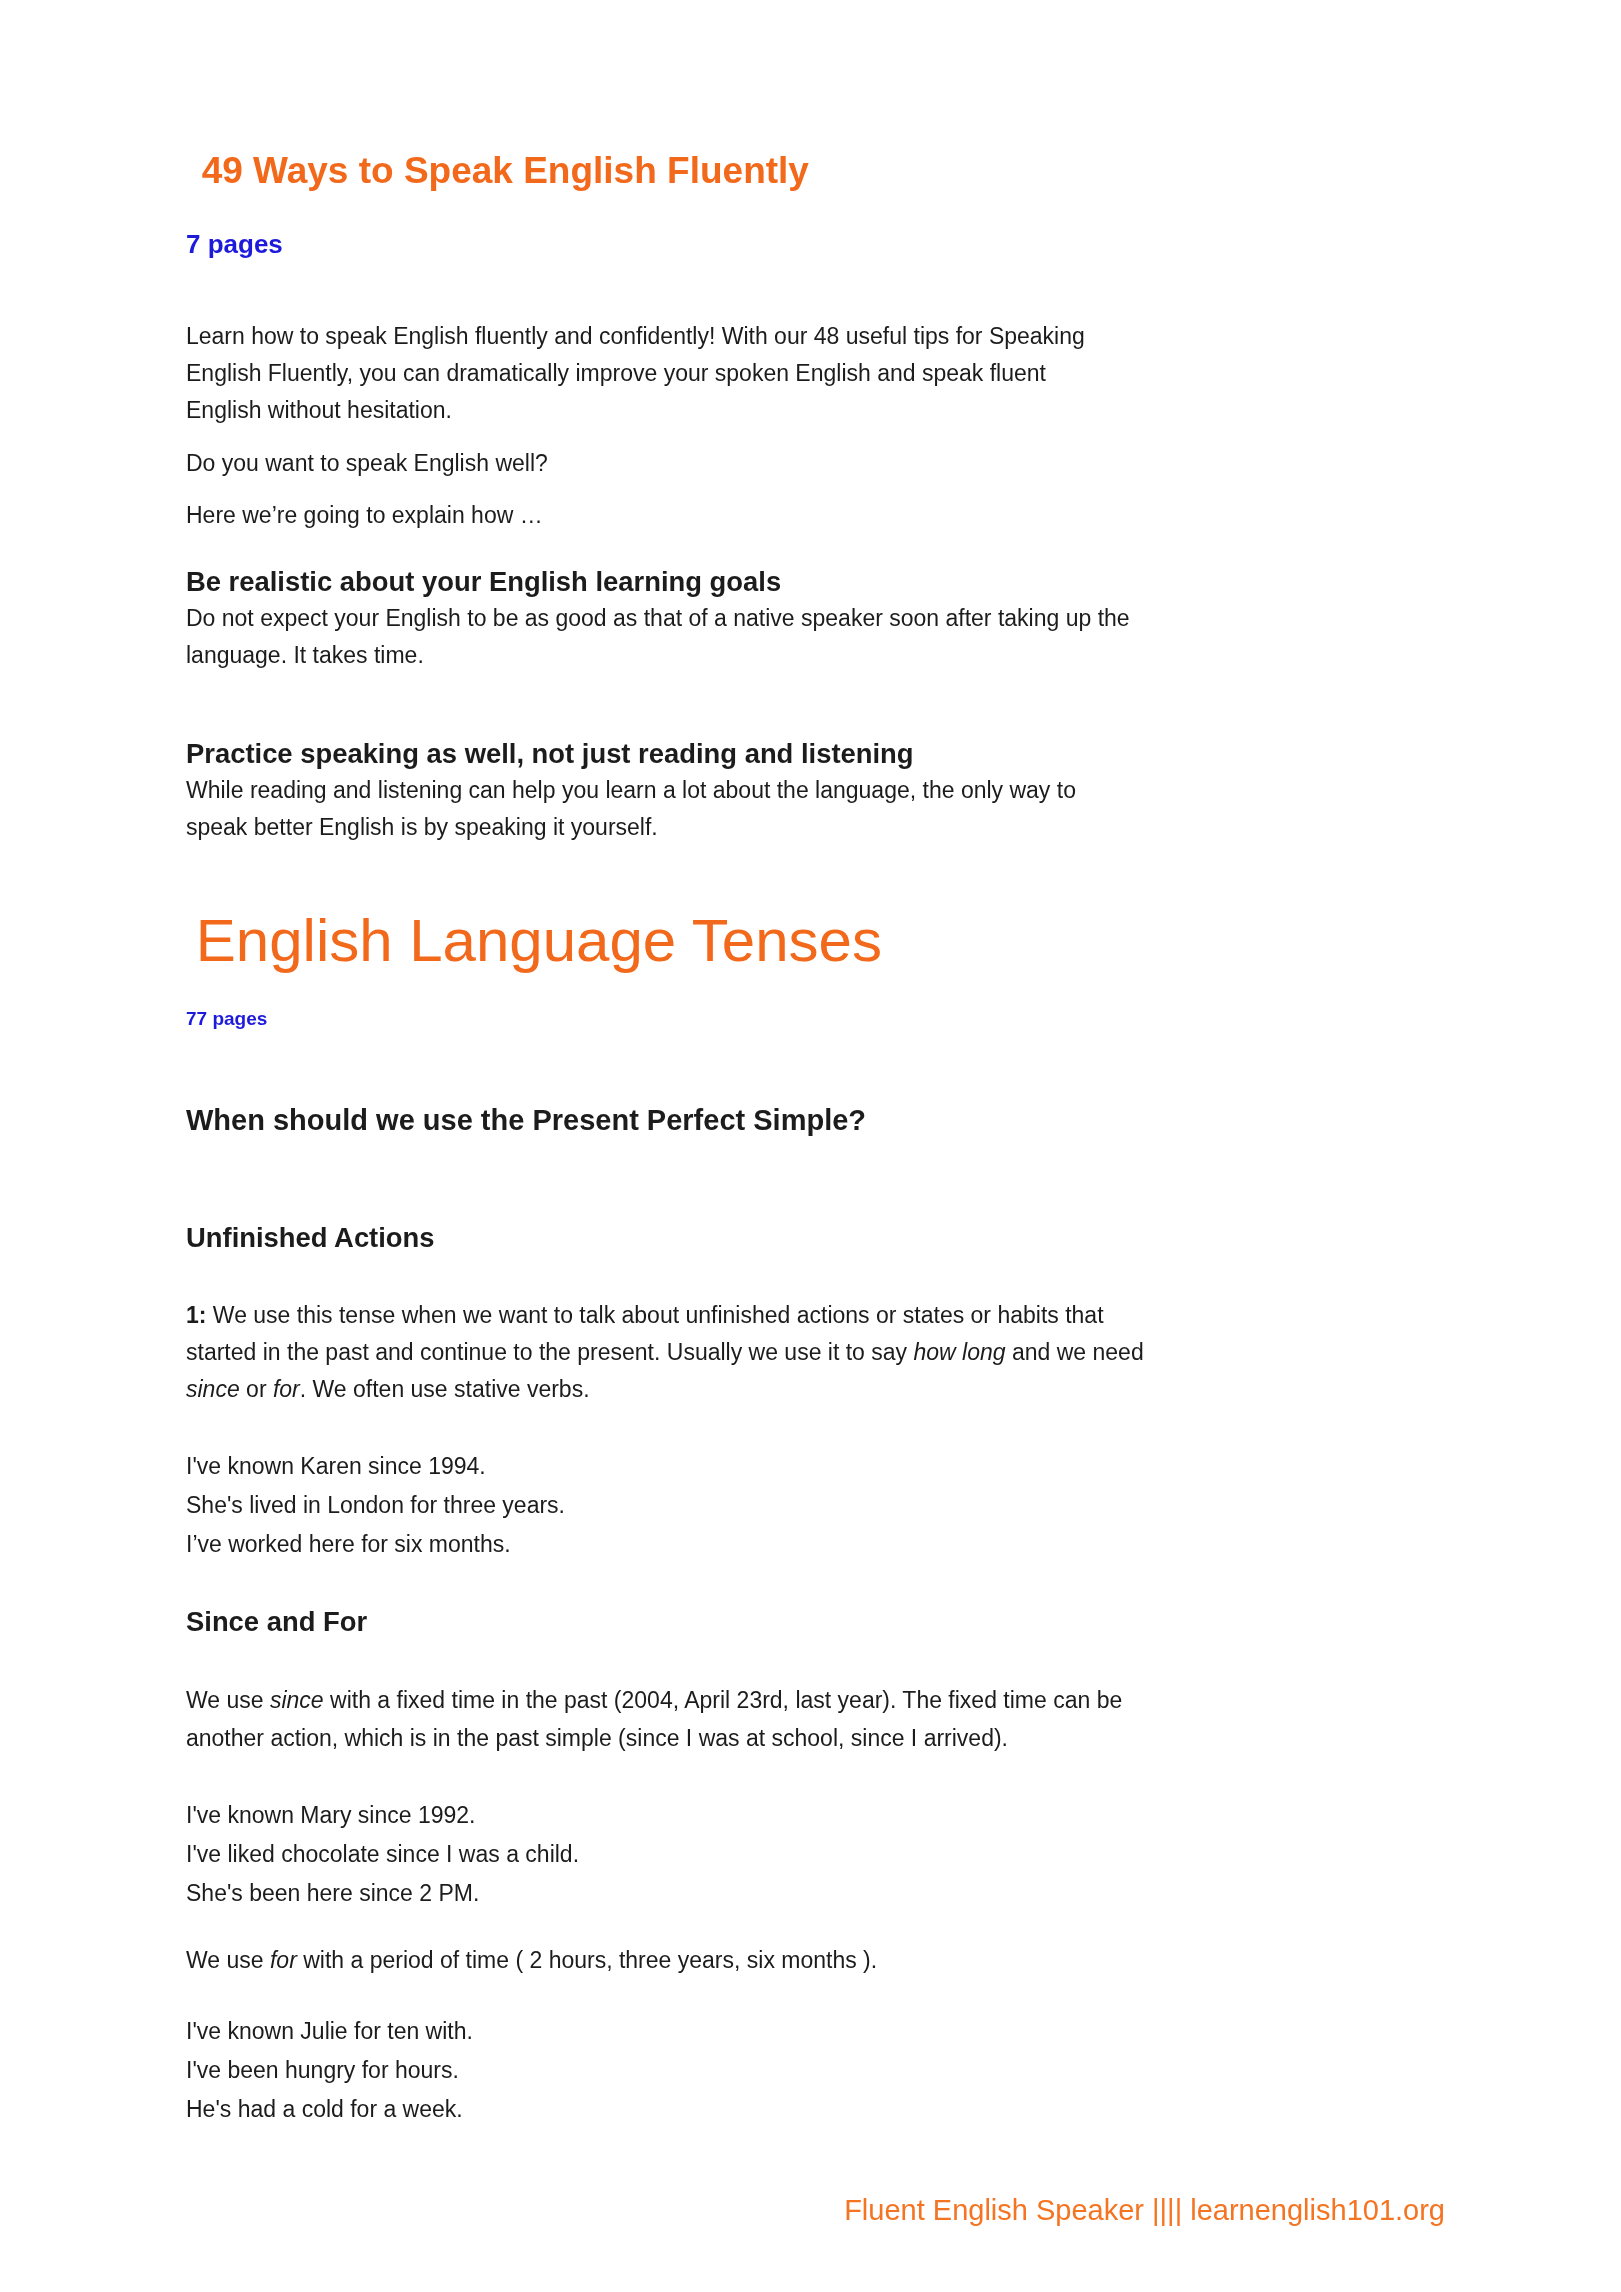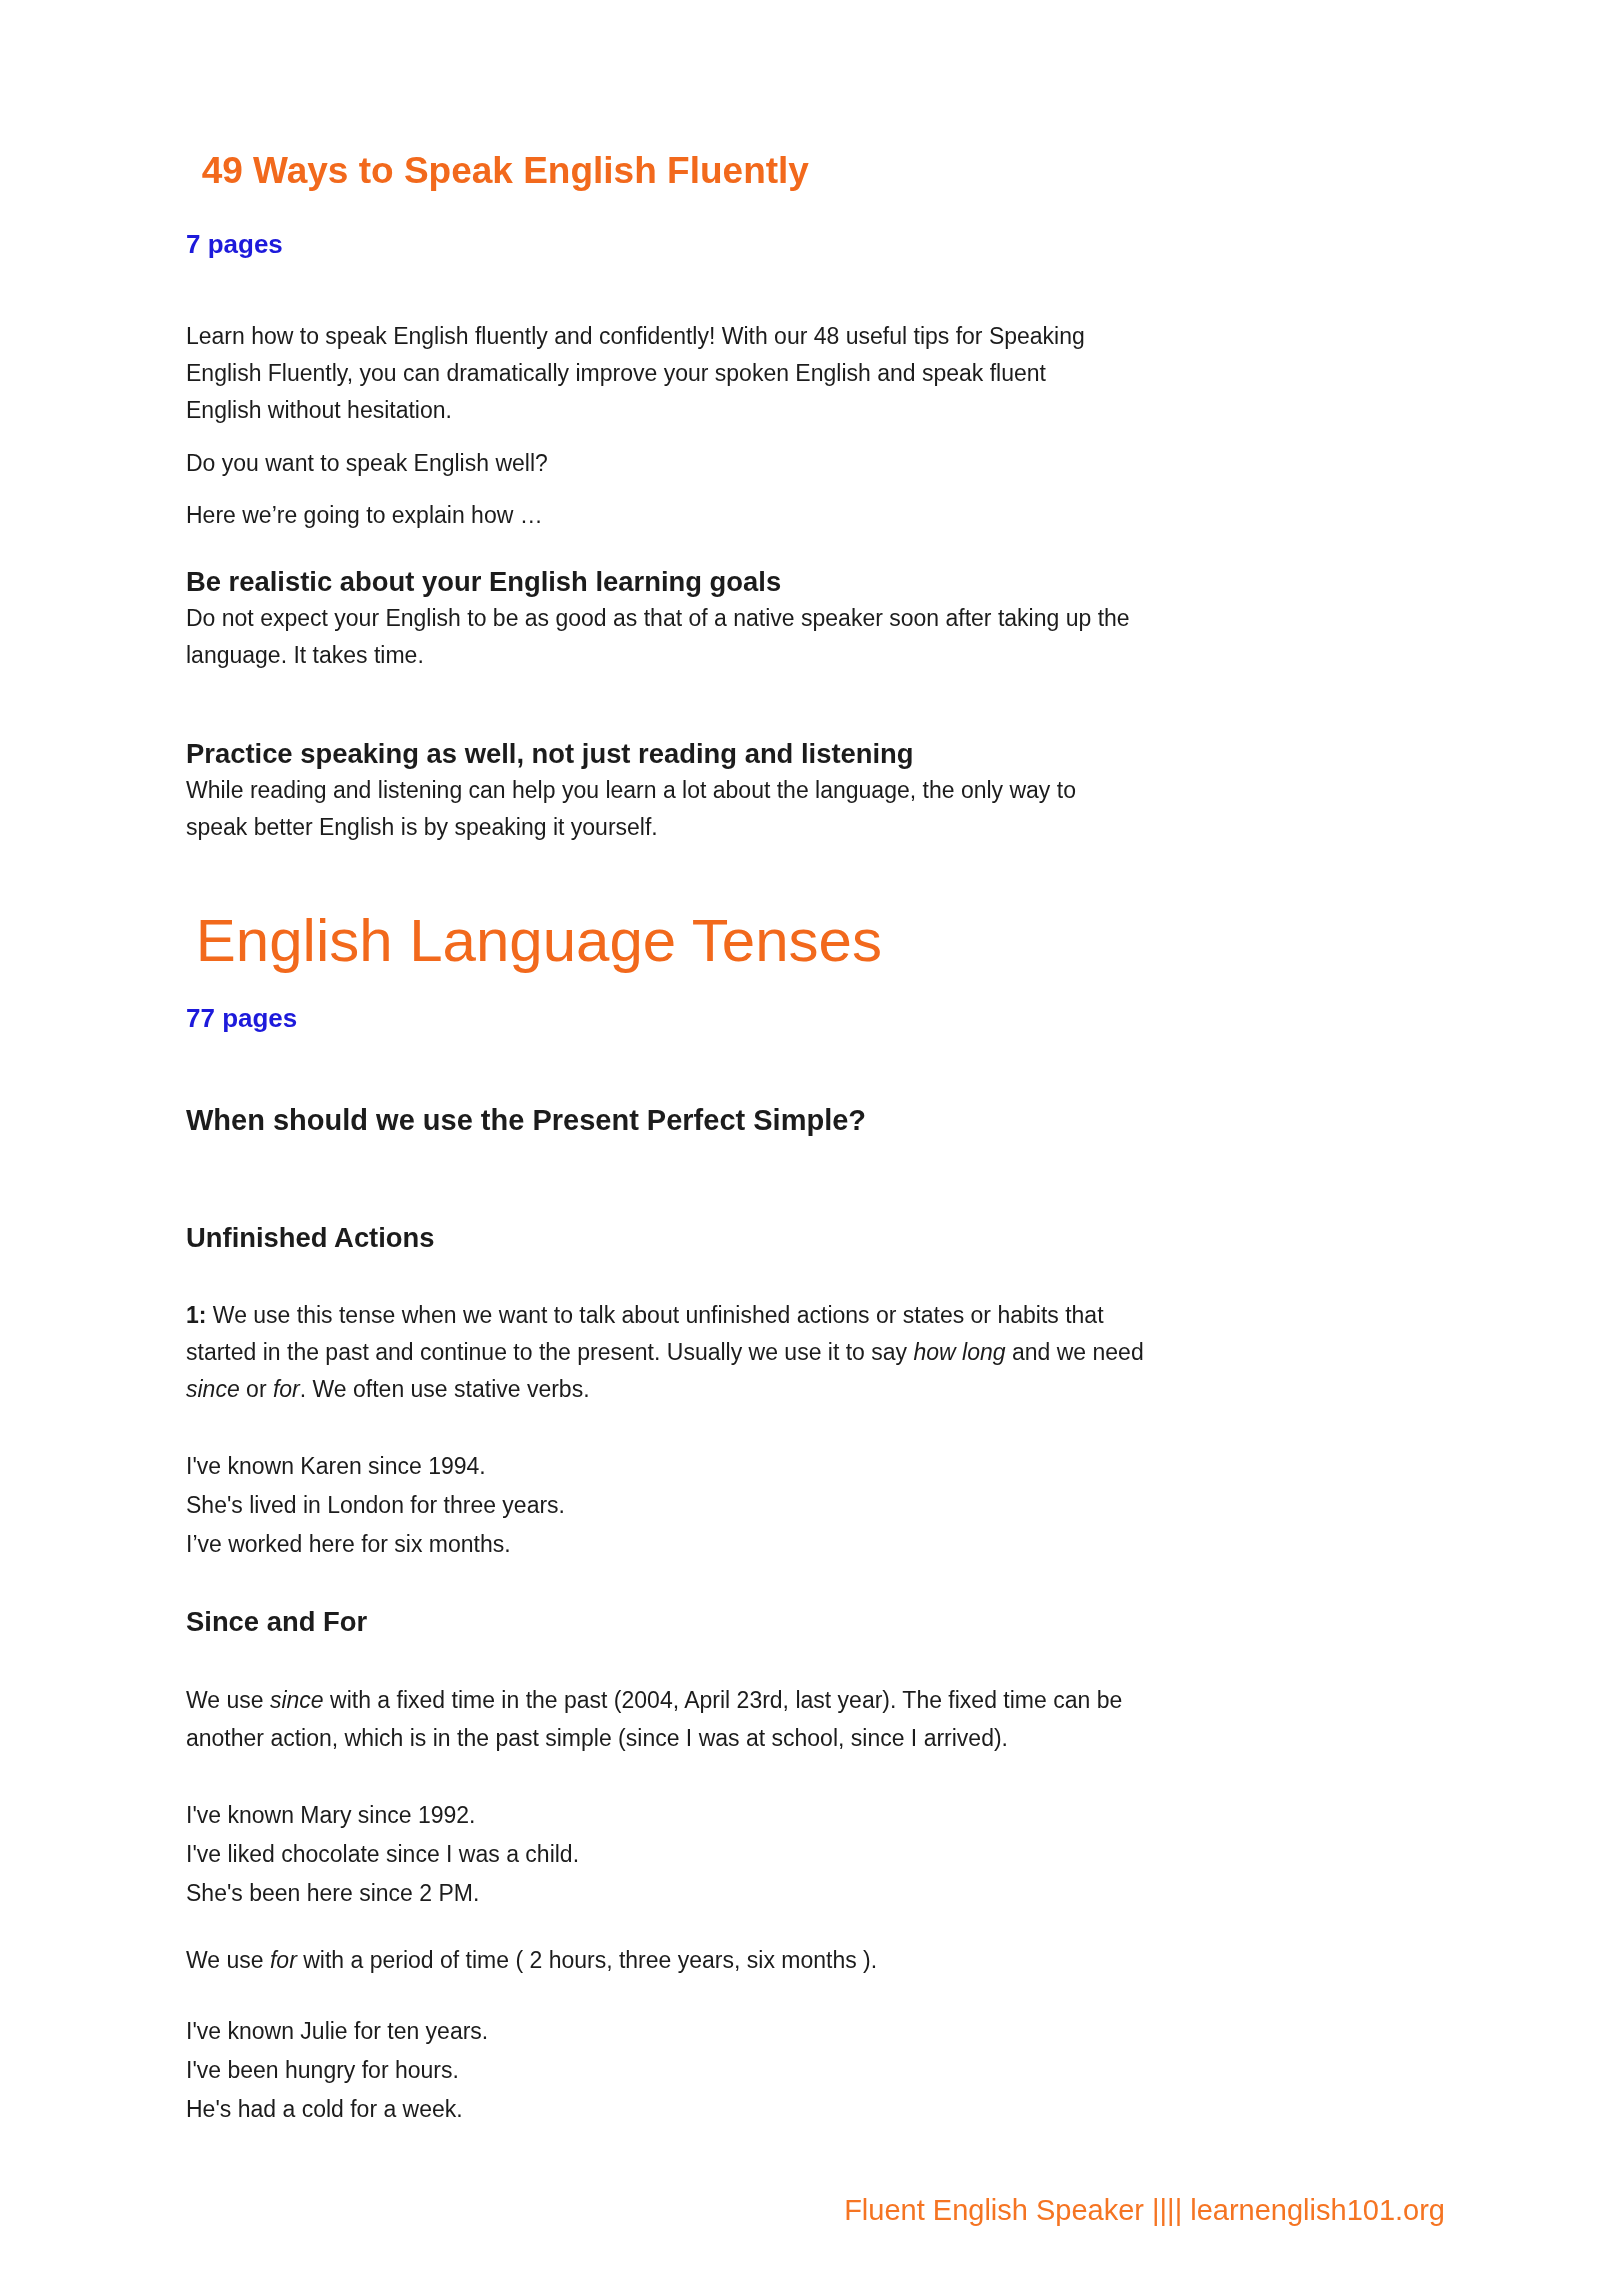--- a/index.html
+++ b/index.html
@@ -34,21 +34,21 @@
     font-weight:400;
     color:var(--orange);
   }
   .pages{
     margin-top:34px;
     font-size:26px;
     line-height:33px;
     font-weight:700;
     color:var(--blue);
   }
-  .pages.t2{font-size:26px;}
+  .pages.t2{font-size:19px;}
   .para{
     margin:0;
     font-size:23px;
     line-height:37px;
     max-width:1255px;
   }
   .para.intro{margin-top:57px;}
   .para.single{margin-top:15.7px;}
   .examples{line-height:39px;}
   .subhead{
@@ -140,21 +140,21 @@
     <div class="para examples examples-since">
         <div>I've known Mary since 1992.</div>
         <div>I've liked chocolate since I was a child.</div>
         <div>She's been here since 2 PM.</div>
       </div>
 
     <div class="para for-rule">
         <div><span>We use </span><span style="font-style: italic;">for</span><span> with a period of time ( 2 hours, three years, six months ).</span></div>
       </div>
     <div class="para examples examples-for">
-        <div>I've known Julie for ten years.</div>
+        <div>I've known Julie for ten with.</div>
         <div>I've been hungry for hours.</div>
         <div>He's had a cold for a week.</div>
       </div>
   </section>
 
   <div class="footer">Fluent English Speaker |||| learnenglish101.org</div>
 
 </div>
 
 

